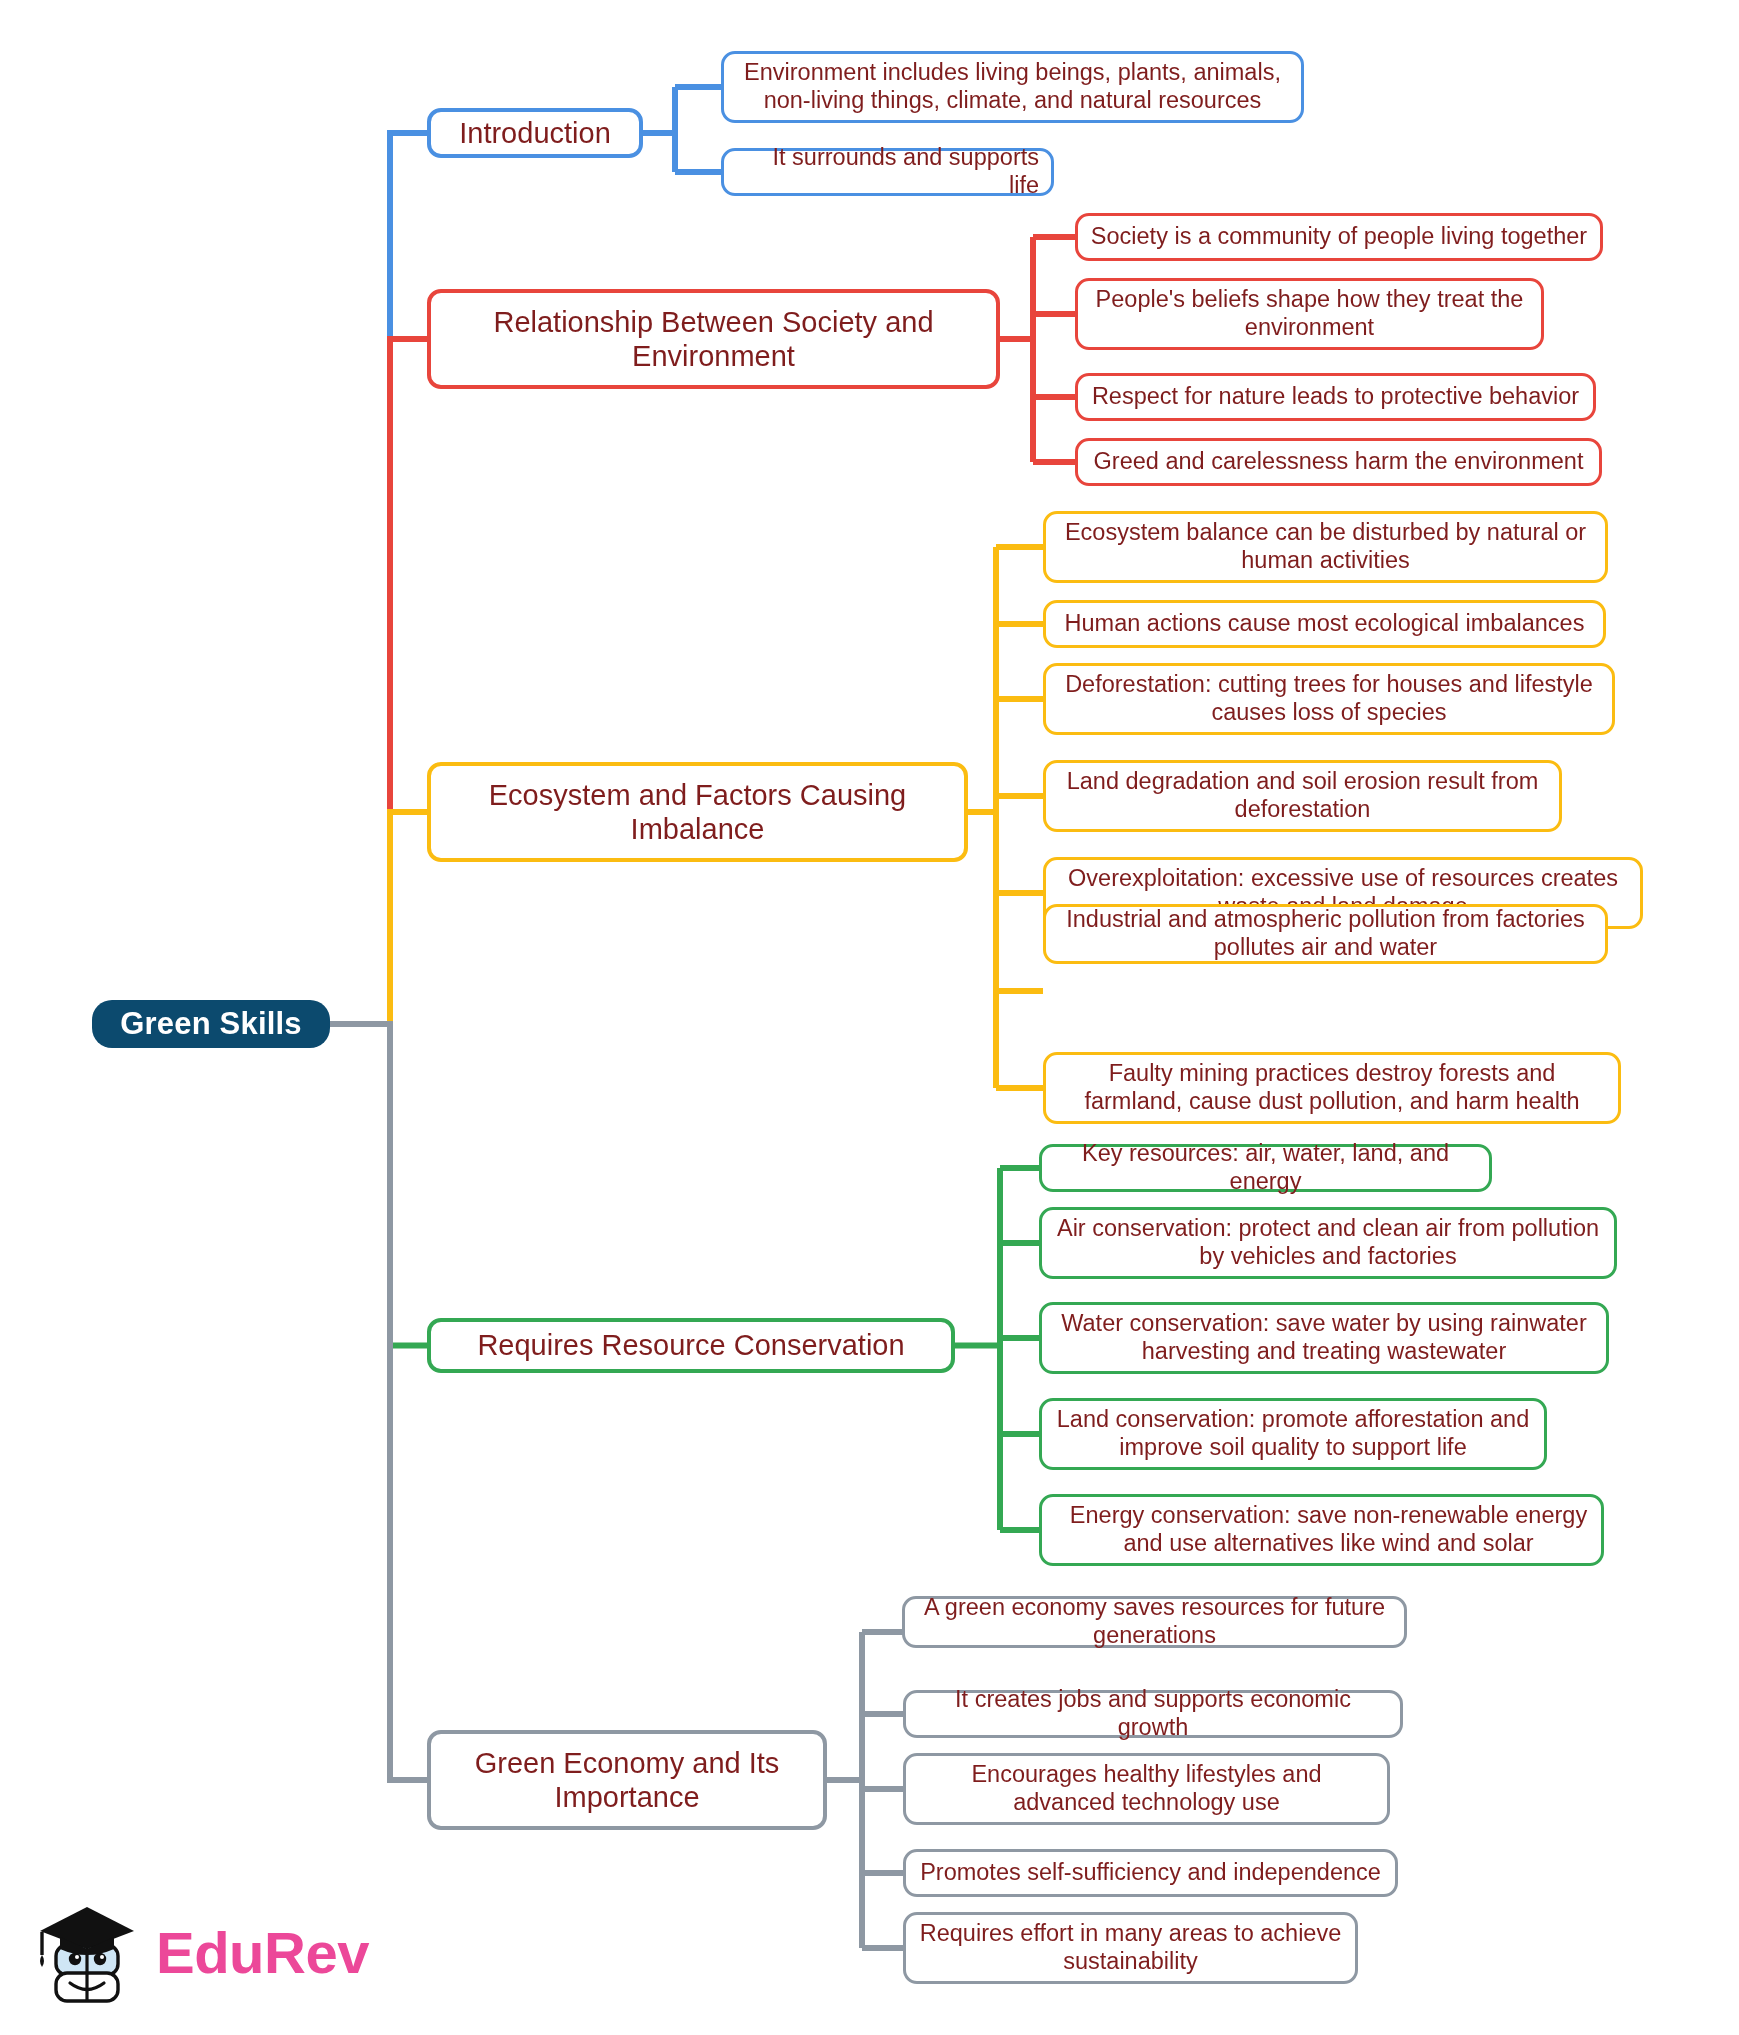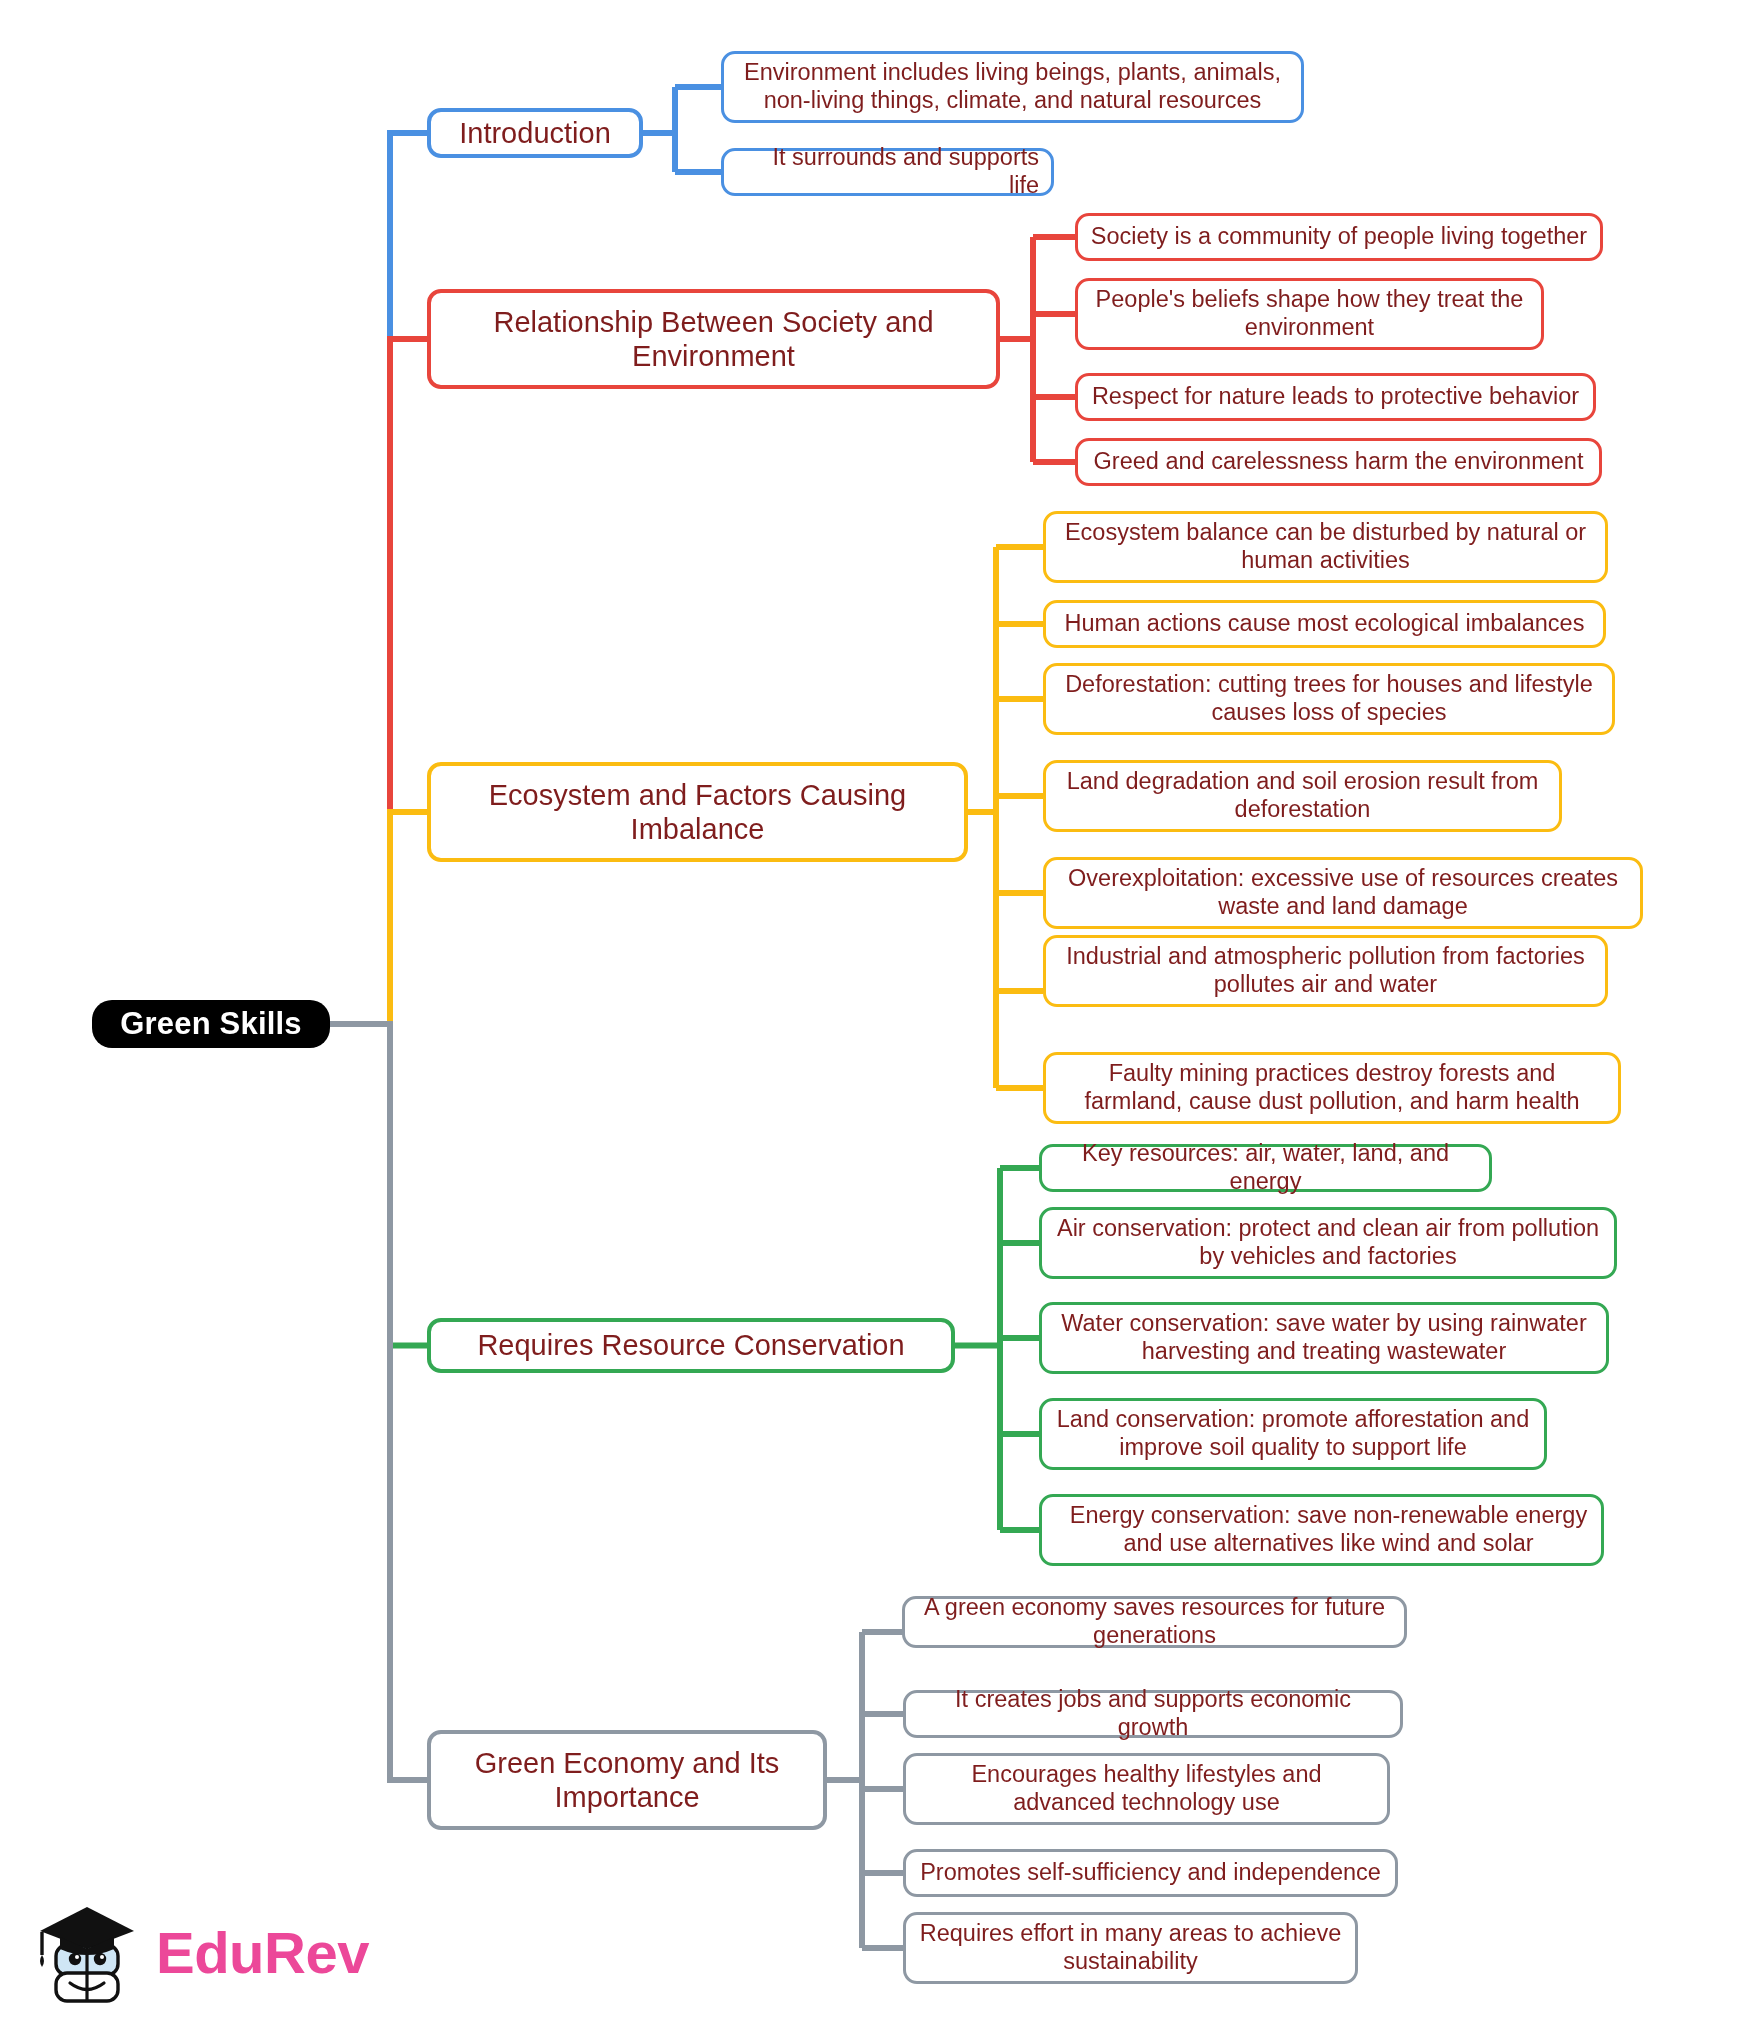--- a/index.html
+++ b/index.html
@@ -30,21 +30,21 @@
     align-items: center;
     justify-content: center;
     text-align: center;
     color: #7f1d1d;
     line-height: 1.18;
     padding: 4px 12px;
   }
   .root-node {
     position: absolute;
     box-sizing: border-box;
-    background: #000000;
+    background: #0c4a6e;
     color: #ffffff;
     border-radius: 20px;
     display: flex;
     align-items: center;
     justify-content: center;
     font-weight: bold;
     font-size: 31px;
     letter-spacing: 0.2px;
   }
   .branch-node {
@@ -130,21 +130,21 @@
     <div class="node-box leaf-node" style="left: 1075px; top: 213px; width: 528px; height: 48px; border-color: rgb(232, 69, 60);">Society is a community of people living together</div>
     <div class="node-box leaf-node" style="left: 1075px; top: 278px; width: 469px; height: 72px; border-color: rgb(232, 69, 60);">People's beliefs shape how they treat the environment</div>
     <div class="node-box leaf-node" style="left: 1075px; top: 373px; width: 521px; height: 48px; border-color: rgb(232, 69, 60);">Respect for nature leads to protective behavior</div>
     <div class="node-box leaf-node" style="left: 1075px; top: 438px; width: 527px; height: 48px; border-color: rgb(232, 69, 60);">Greed and carelessness harm the environment</div>
     <div class="node-box branch-node" style="left: 427px; top: 762px; width: 541px; height: 100px; border-color: rgb(251, 188, 17);">Ecosystem and Factors Causing Imbalance</div>
     <div class="node-box leaf-node" style="left: 1043px; top: 511px; width: 565px; height: 72px; border-color: rgb(251, 188, 17);">Ecosystem balance can be disturbed by natural or human activities</div>
     <div class="node-box leaf-node" style="left: 1043px; top: 600px; width: 563px; height: 48px; border-color: rgb(251, 188, 17);">Human actions cause most ecological imbalances</div>
     <div class="node-box leaf-node" style="left: 1043px; top: 663px; width: 572px; height: 72px; border-color: rgb(251, 188, 17);">Deforestation: cutting trees for houses and lifestyle causes loss of species</div>
     <div class="node-box leaf-node" style="left: 1043px; top: 760px; width: 519px; height: 72px; border-color: rgb(251, 188, 17);">Land degradation and soil erosion result from deforestation</div>
     <div class="node-box leaf-node" style="left: 1043px; top: 857px; width: 600px; height: 72px; border-color: rgb(251, 188, 17);">Overexploitation: excessive use of resources creates waste and land damage</div>
-    <div class="node-box leaf-node" style="left: 1043px; top: 935px; width: 565px; height: 72px; border-color: rgb(251, 188, 17);">Industrial and atmospheric pollution from factories pollutes air and water</div>
+    <div class="node-box leaf-node" style="left: 1043px; top: 904px; width: 565px; height: 60px; border-color: rgb(251, 188, 17);">Industrial and atmospheric pollution from factories pollutes air and water</div>
     <div class="node-box leaf-node" style="left: 1043px; top: 1052px; width: 578px; height: 72px; border-color: rgb(251, 188, 17);">Faulty mining practices destroy forests and farmland, cause dust pollution, and harm health</div>
     <div class="node-box branch-node" style="left: 427px; top: 1318px; width: 528px; height: 55px; border-color: rgb(52, 168, 83);">Requires Resource Conservation</div>
     <div class="node-box leaf-node" style="left: 1039px; top: 1144px; width: 453px; height: 48px; border-color: rgb(52, 168, 83);">Key resources: air, water, land, and energy</div>
     <div class="node-box leaf-node" style="left: 1039px; top: 1207px; width: 578px; height: 72px; border-color: rgb(52, 168, 83);">Air conservation: protect and clean air from pollution by vehicles and factories</div>
     <div class="node-box leaf-node" style="left: 1039px; top: 1302px; width: 570px; height: 72px; border-color: rgb(52, 168, 83);">Water conservation: save water by using rainwater harvesting and treating wastewater</div>
     <div class="node-box leaf-node" style="left: 1039px; top: 1398px; width: 508px; height: 72px; border-color: rgb(52, 168, 83);">Land conservation: promote afforestation and improve soil quality to support life</div>
     <div class="node-box leaf-node" style="left: 1039px; top: 1494px; width: 565px; height: 72px; border-color: rgb(52, 168, 83); padding-left: 26px;">Energy conservation: save non-renewable energy and use alternatives like wind and solar</div>
     <div class="node-box branch-node" style="left: 427px; top: 1730px; width: 400px; height: 100px; border-color: rgb(142, 152, 163);">Green Economy and Its Importance</div>
     <div class="node-box leaf-node" style="left: 877px; top: 1596px; width: 505px; height: 52px; border-color: rgb(142, 152, 163); margin-left: 25px;">A green economy saves resources for future generations</div>
     <div class="node-box leaf-node" style="left: 903px; top: 1690px; width: 500px; height: 48px; border-color: rgb(142, 152, 163);">It creates jobs and supports economic growth</div>

